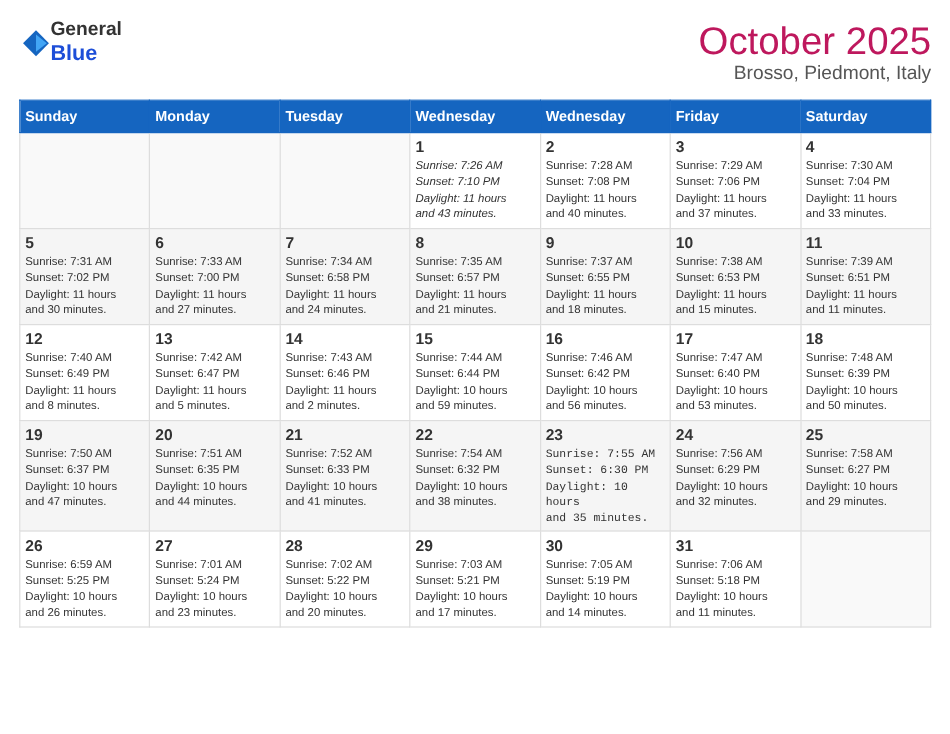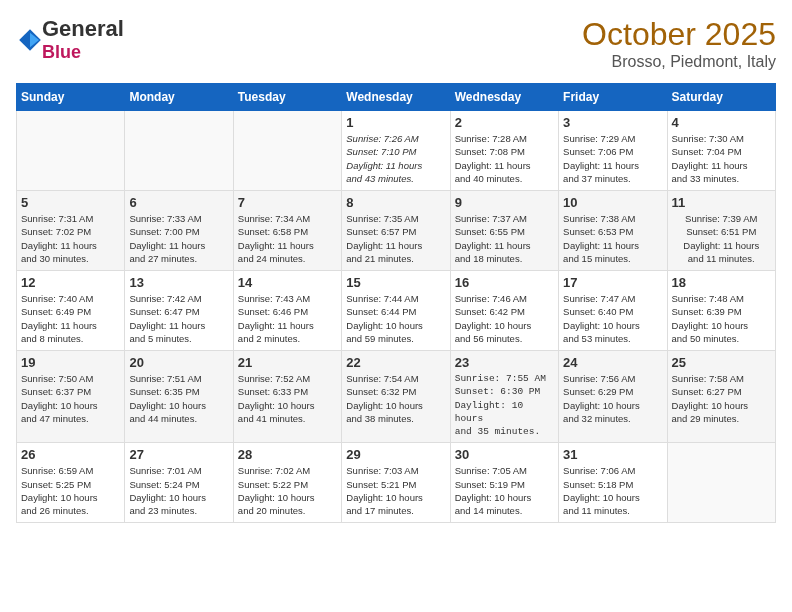--- a/index.html
+++ b/index.html
@@ -14,41 +14,41 @@
       display: flex;
       justify-content: space-between;
       align-items: flex-start;
       margin-bottom: 12px;
     }
     .logo {
       display: flex;
       align-items: center;
     }
     .logo-text-general {
-      font-size: 22px;
+      font-size: 16px;
       font-weight: bold;
       color: #333;
     }
     .logo-text-blue {
       font-size: 18px;
       font-weight: bold;
-      color: #be185d;
+      color: #1d4ed8;
     }
     .logo-icon {
       width: 24px;
       height: 24px;
       margin-left: 2px;
     }
     .title-block {
       text-align: right;
     }
     .month-title {
       font-size: 32px;
       font-weight: normal;
-      color: #a16207;
+      color: #be185d;
     }
     .location-title {
       font-size: 16px;
       color: #555;
     }
     .calendar {
       width: 100%;
       border-collapse: collapse;
       border: 1px solid #ccc;
     }
@@ -195,21 +195,21 @@
         </td>
         <td>
           <div class="day-number">10</div>
           <div class="day-info" style="white-space: pre-line;">Sunrise: 7:38 AM
 Sunset: 6:53 PM
 Daylight: 11 hours
 and 15 minutes.</div>
         </td>
         <td>
           <div class="day-number">11</div>
-          <div class="day-info" style="white-space: pre-line; text-align: center;">Sunrise: 7:39 AM
+          <div class="day-info" style="white-space: pre-line;">Sunrise: 7:39 AM
 Sunset: 6:51 PM
 Daylight: 11 hours
 and 11 minutes.</div>
         </td>
       </tr>
       <tr class="week-row">
         <td>
           <div class="day-number">12</div>
           <div class="day-info" style="white-space: pre-line;">Sunrise: 7:40 AM
 Sunset: 6:49 PM

